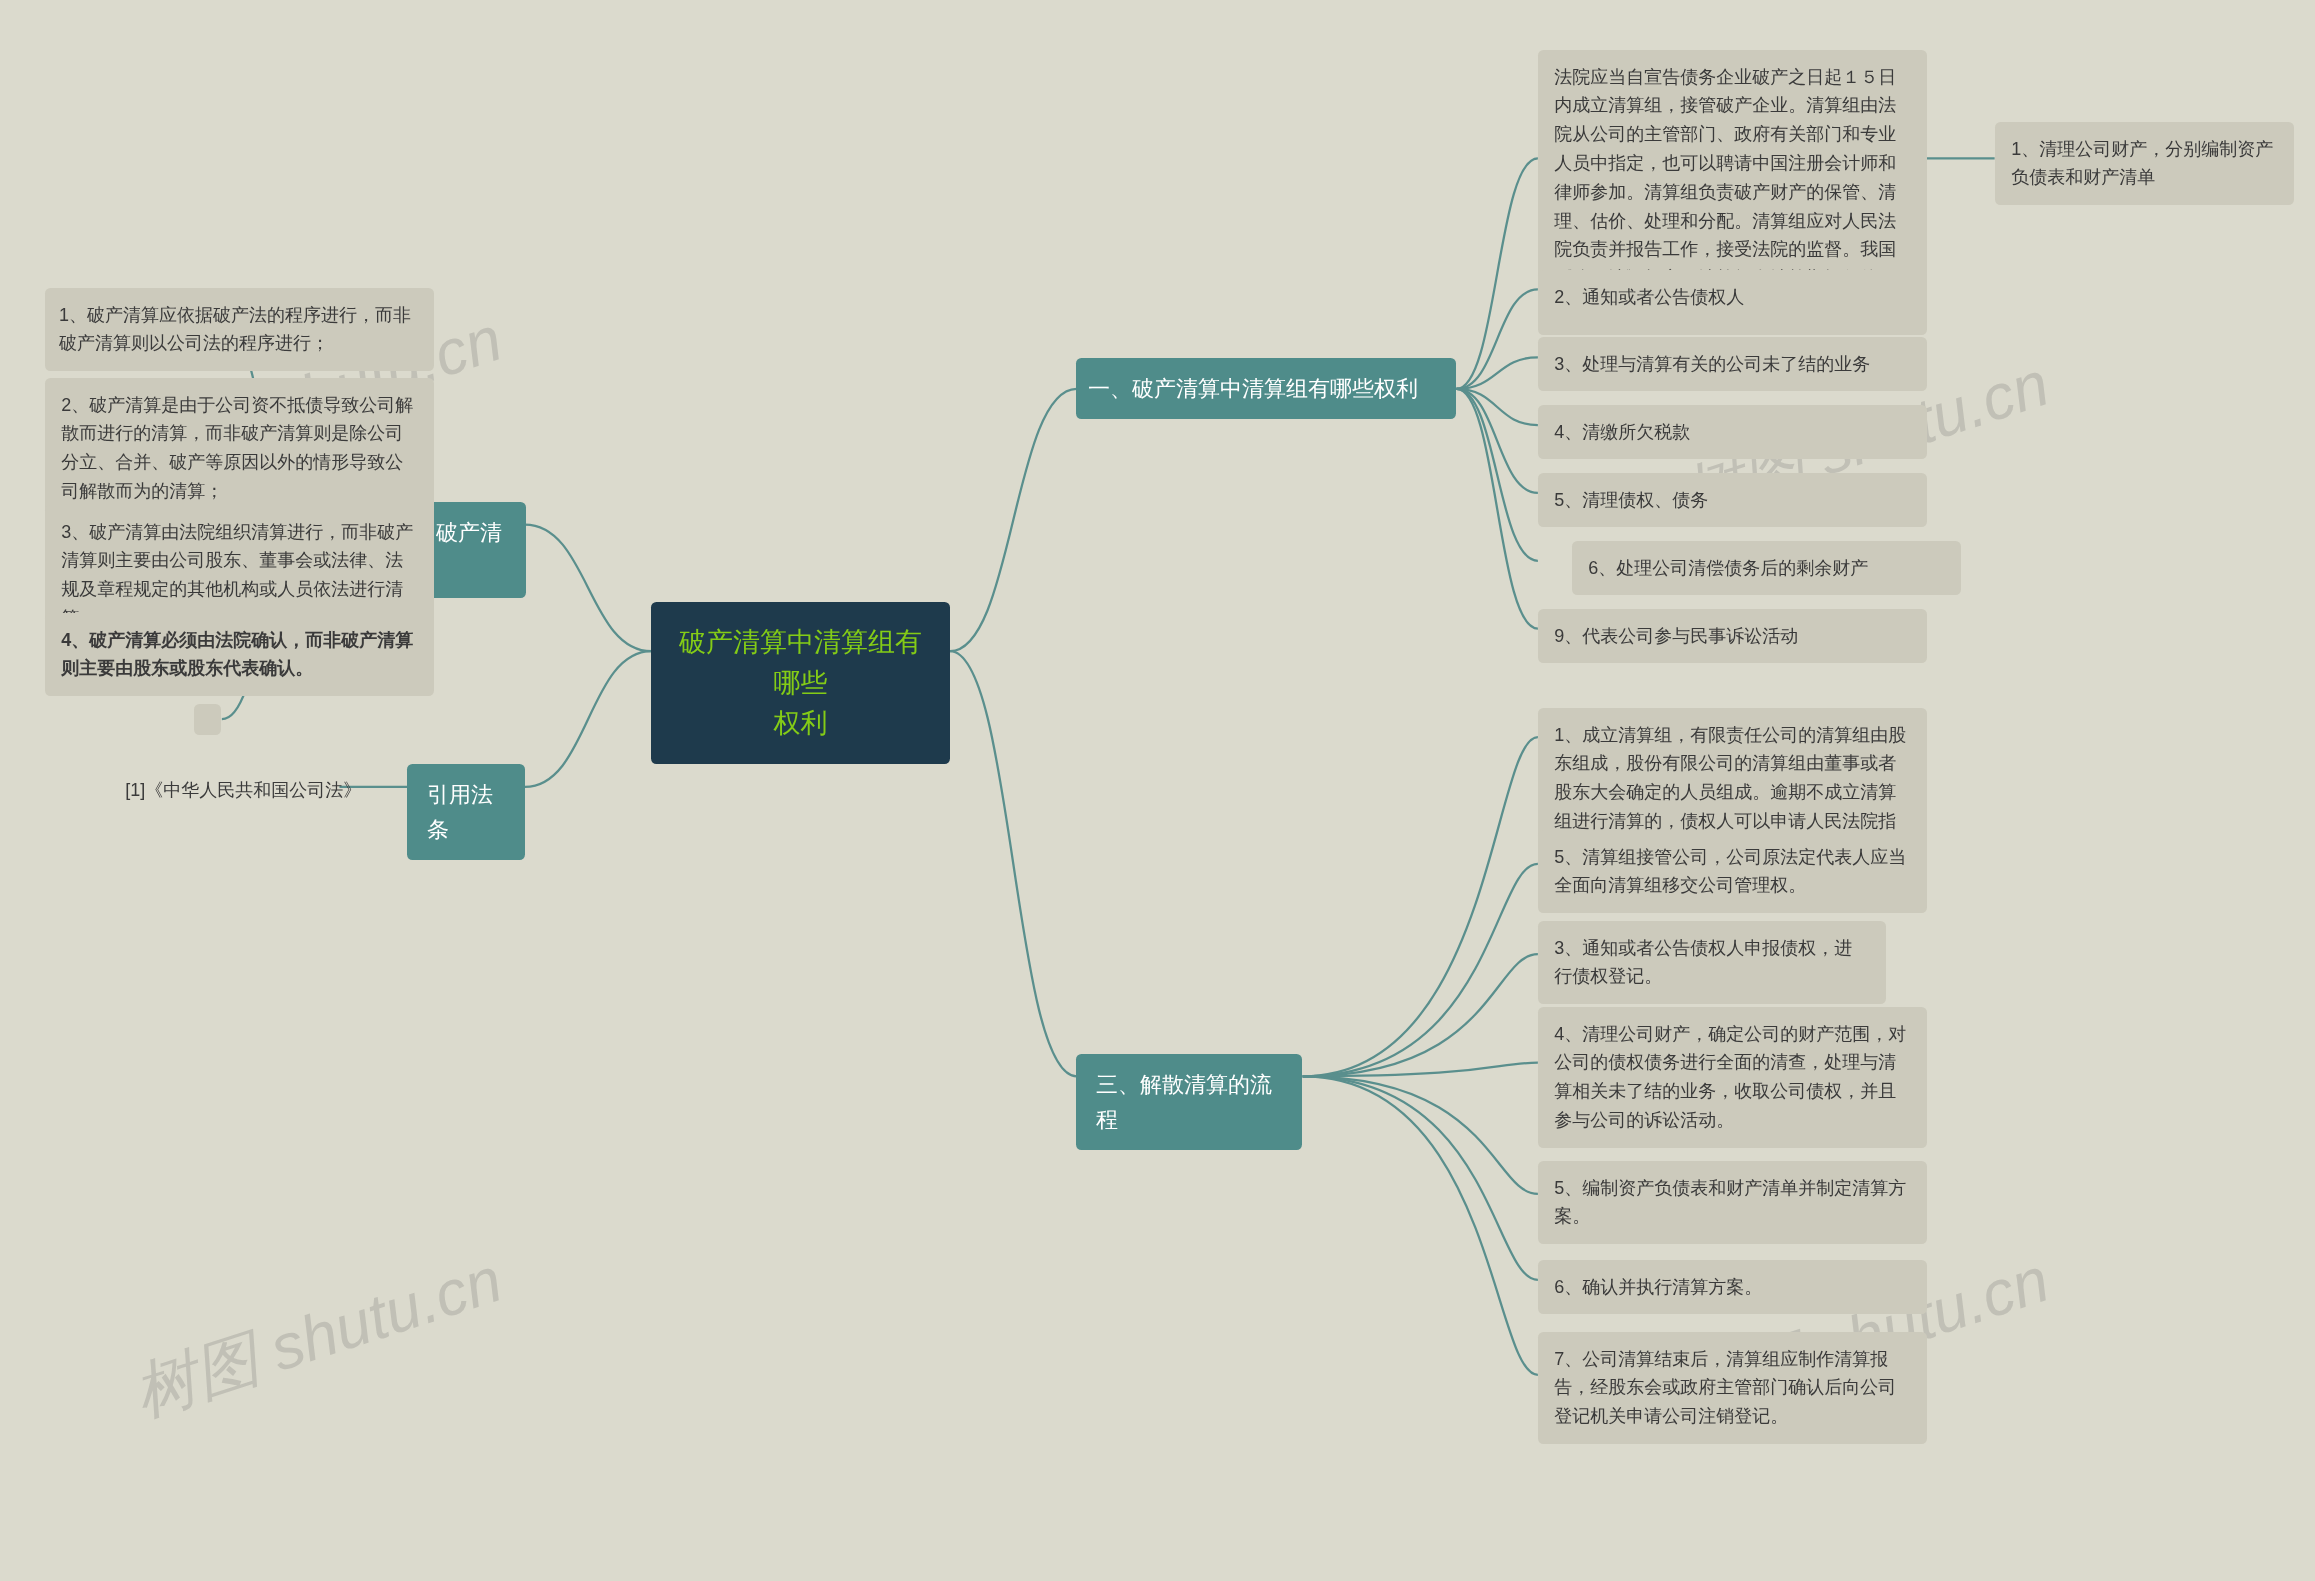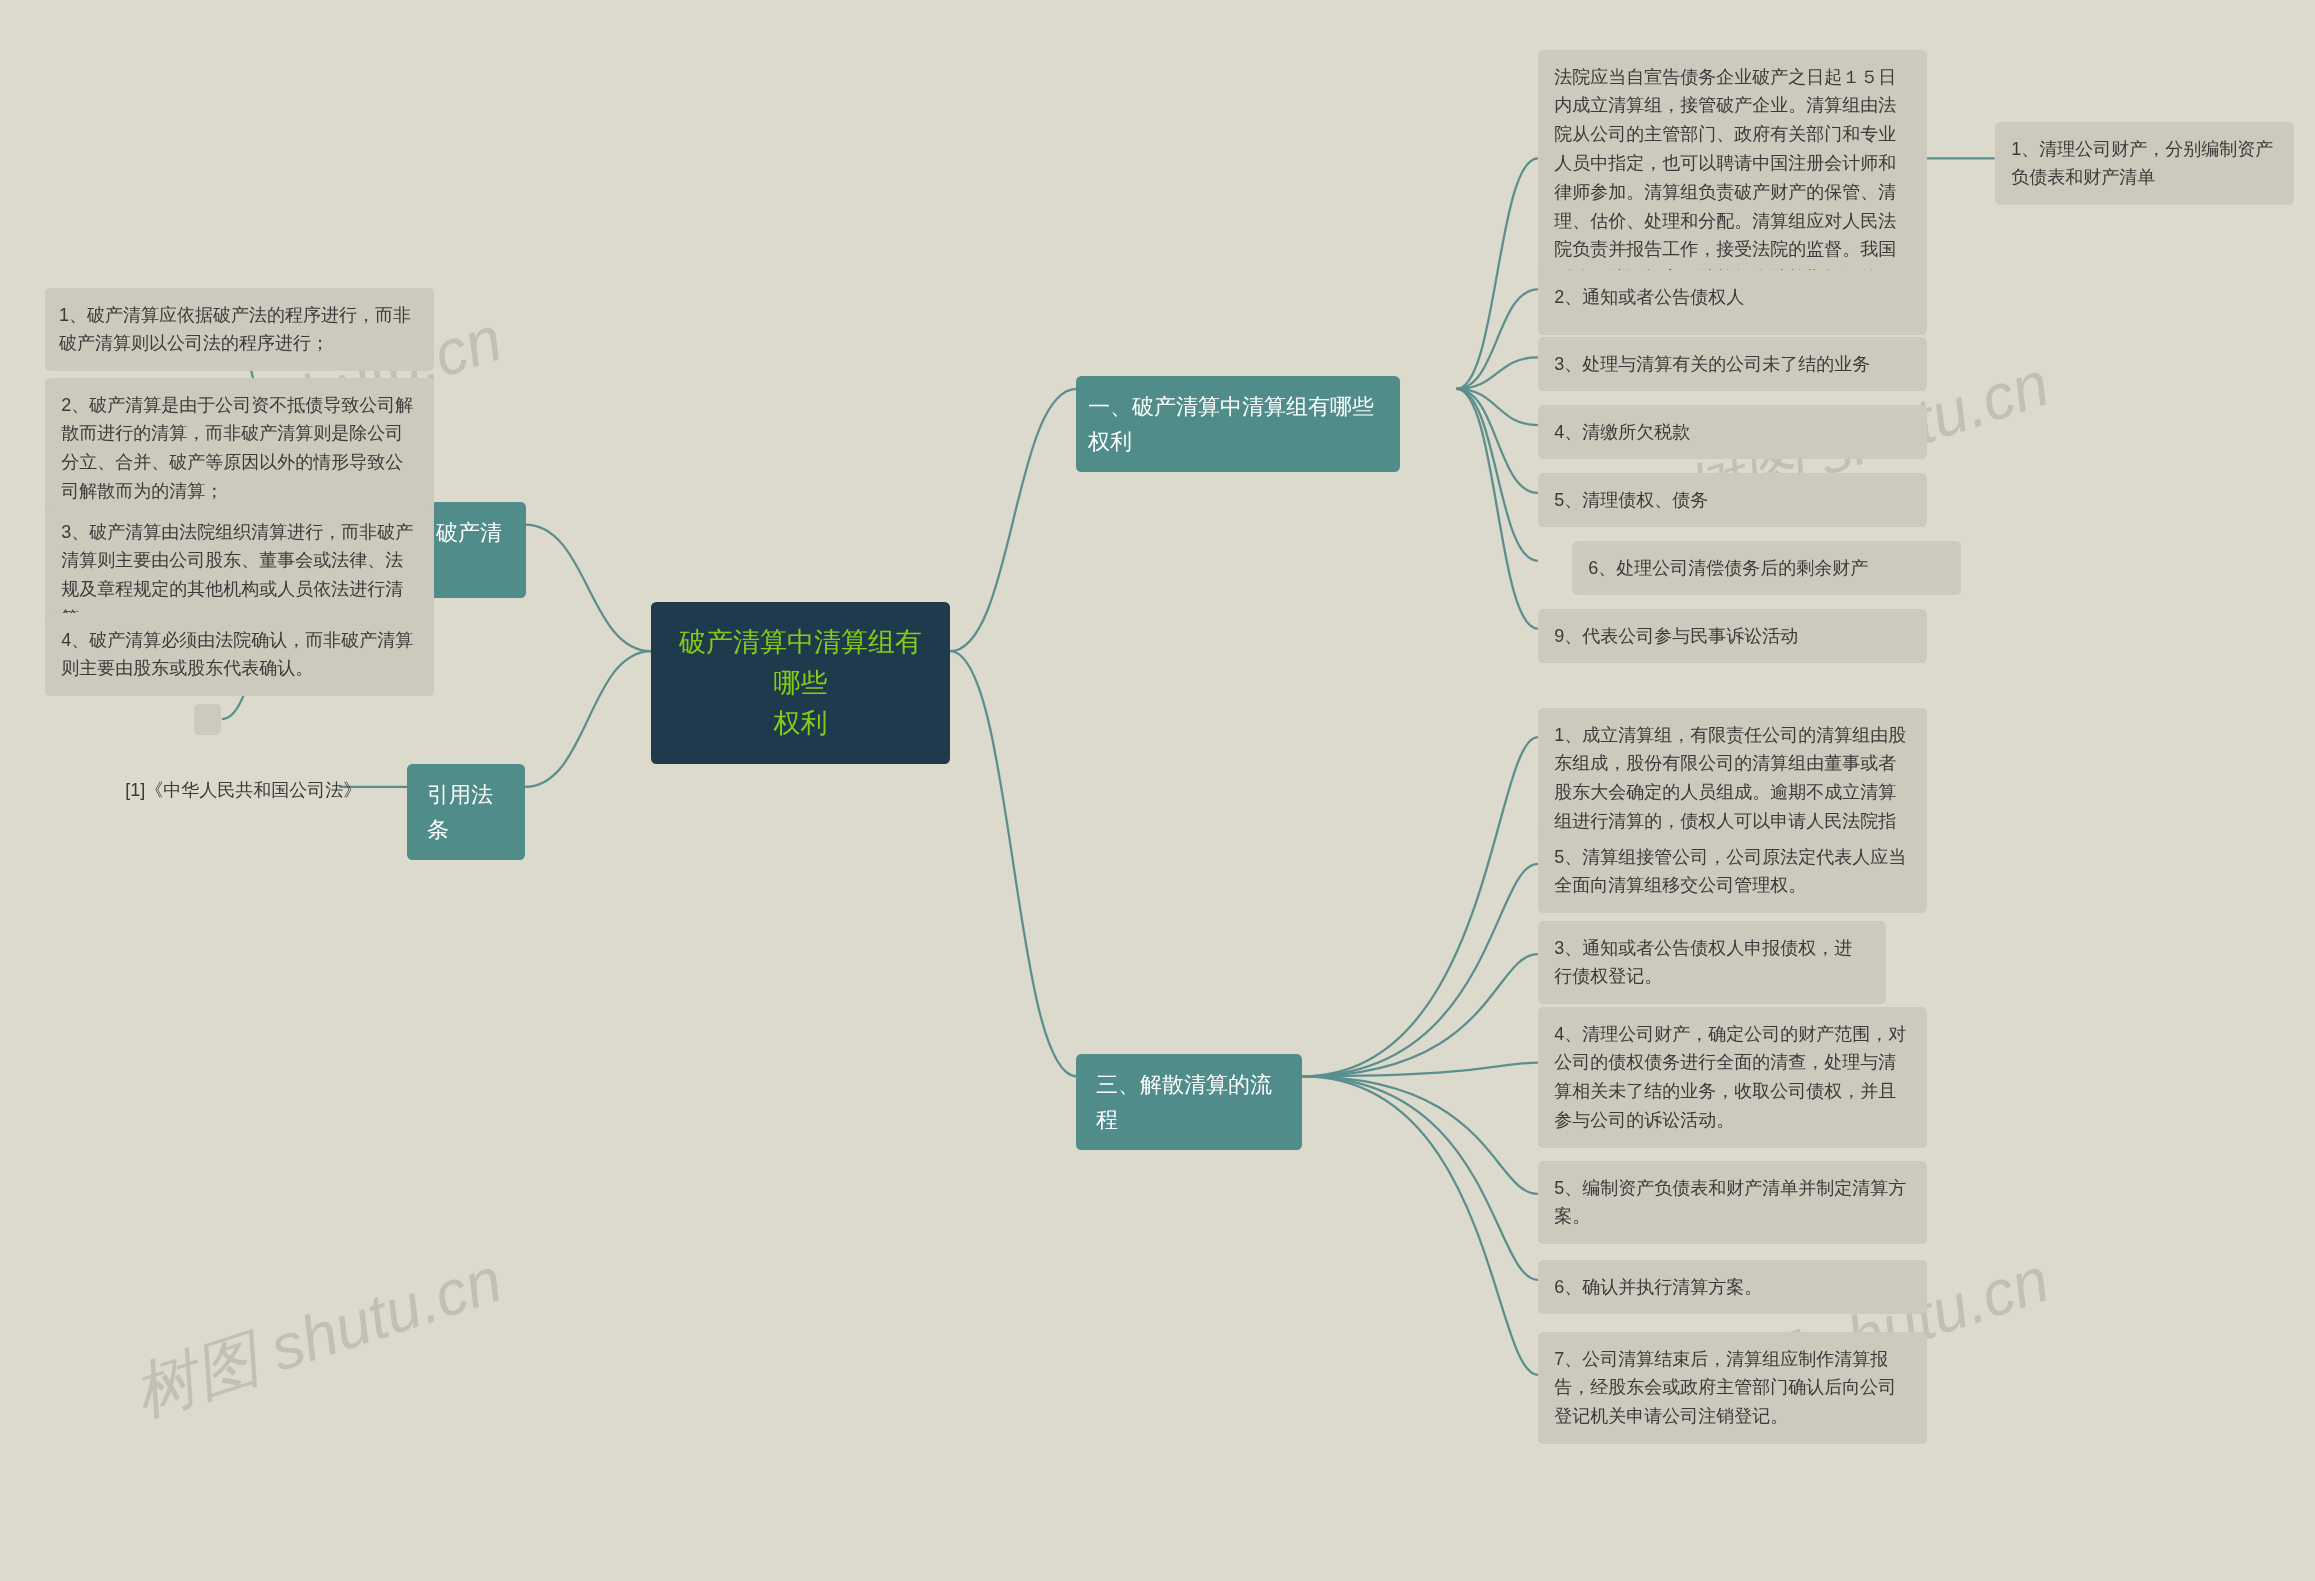--- a/index.html
+++ b/index.html
@@ -110,21 +110,21 @@
 <div class="watermark" style="left:127px; top:353px;">树图 shutu.cn</div>
 <div class="watermark" style="left:127px; top:1294px;">树图 shutu.cn</div>
 <div class="watermark" style="left:1674px; top:398px;">树图 shutu.cn</div>
 <div class="watermark" style="left:1674px; top:1294px;">树图 shutu.cn</div>
 
 <div class="node root" style="left:651px; top:602px; width:299px;">
   <span>破产清算中清算组有哪些</span><br>
   <span>权利</span>
 </div>
 
-<div class="node branch" style="left:1076px; top:376px; width:324px;padding-left:12px;">
+<div class="node branch" style="left:1076px; top:358px; width:380px;padding-left:12px;">
   <span>一、破产清算中清算组有哪些权利</span>
 </div>
 
 <div class="node leaf" style="left:1538px; top:50px; width:389px;">
   <span>法院应当自宣告债务企业破产之日起１５日内成立清算组，接管破产企业。清算组由法院从公司的主管部门、政府有关部门和专业人员中指定，也可以聘请中国注册会计师和律师参加。清算组负责破产财产的保管、清理、估价、处理和分配。清算组应对人民法院负责并报告工作，接受法院的监督。我国《公司法》规定，清算组在清算期间行使下列职权：</span>
 </div>
 <div class="node leaf" style="left:1995px; top:122px; width:299px;">
   <span>1、清理公司财产，分别编制资产负债表和财产清单</span>
 </div>
 <div class="node leaf" style="left:1538px; top:270px; width:389px;">
@@ -176,21 +176,21 @@
 </div>
 <div class="node leaf" style="left:45px; top:288px; width:389px; text-align:left;padding-left:14px;">
   <span>1、破产清算应依据破产法的程序进行，而非破产清算则以公司法的程序进行；</span>
 </div>
 <div class="node leaf" style="left:45px; top:378px; width:389px;">
   <span>2、破产清算是由于公司资不抵债导致公司解散而进行的清算，而非破产清算则是除公司分立、合并、破产等原因以外的情形导致公司解散而为的清算；</span>
 </div>
 <div class="node leaf" style="left:45px; top:505px; width:389px;">
   <span>3、破产清算由法院组织清算进行，而非破产清算则主要由公司股东、董事会或法律、法规及章程规定的其他机构或人员依法进行清算；</span>
 </div>
-<div class="node leaf" style="left:45px; top:613px; width:389px;">
+<div class="node leaf" style="left:45px; top:613px; width:389px;font-weight:bold;">
   <span>4、破产清算必须由法院确认，而非破产清算则主要由股东或股东代表确认。</span>
 </div>
 <div class="node leaf" style="left:194px; top:704px; width:27px; height:31px; padding:7.2px;">
   <span></span>
 </div>
 
 <div class="node branch" style="left:407px; top:764px; width:118px;">
   <span>引用法条</span>
 </div>
 <div class="node leaf" style="left:118px; top:767px; width:253px; background:transparent; padding:9px 7.2px;">

